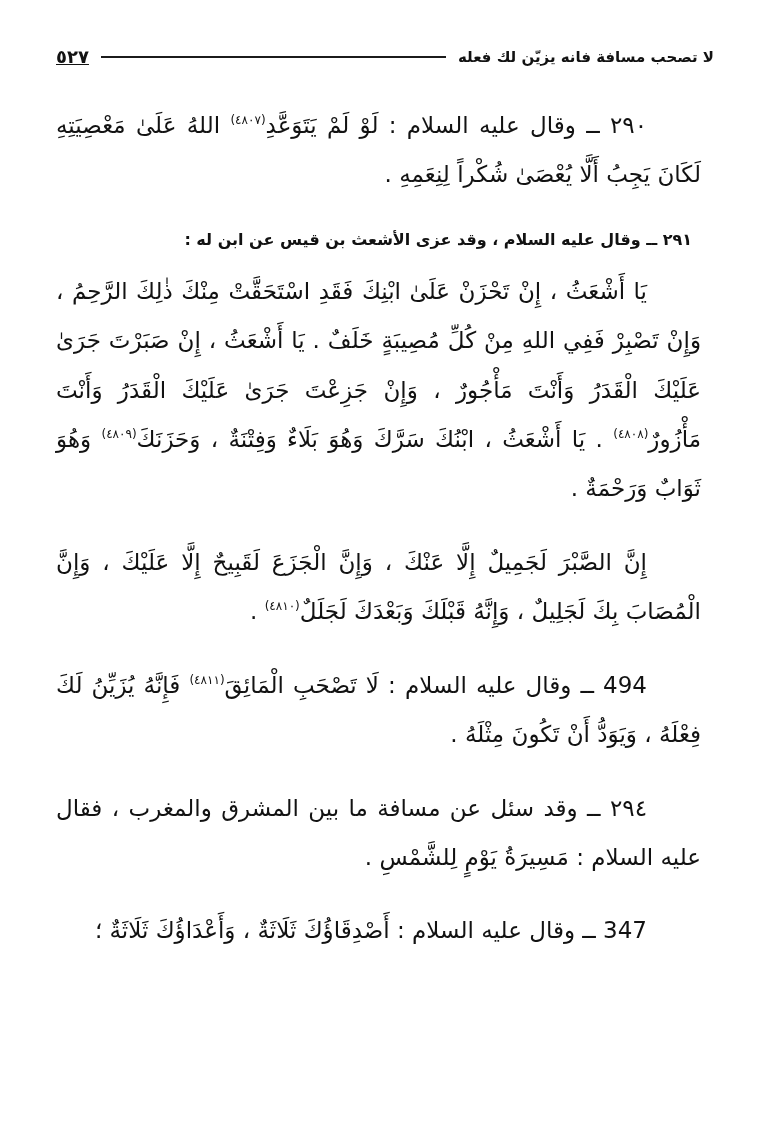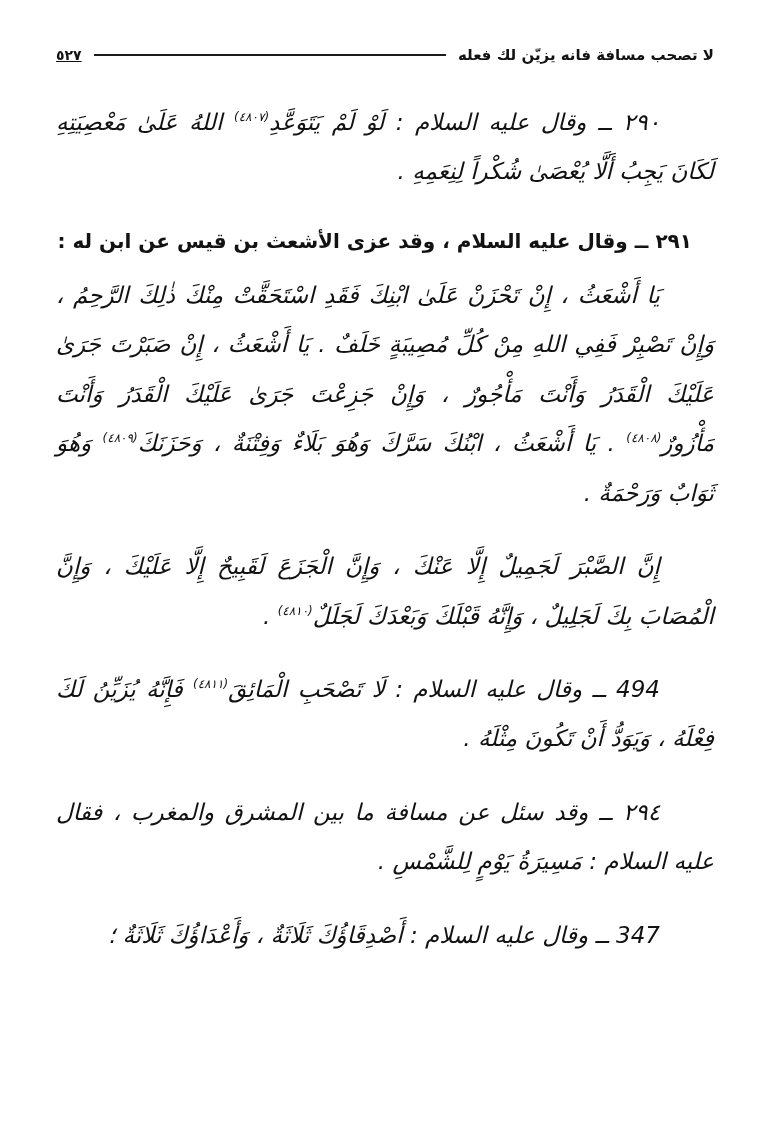--- a/index.html
+++ b/index.html
@@ -29,35 +29,34 @@
     font-size: 15px;
     white-space: nowrap;
   }
   .rule {
     flex: 1;
     height: 0;
     border-top: 2px solid #1b1b1b;
     margin: 0 12px;
   }
   .page-number {
-    font-size: 14px;
+    font-size: 18px;
     white-space: nowrap;
     letter-spacing: 1px;
     text-decoration: underline;
   }
   .saying {
     font-size: 23px;
     line-height: 2.15;
     text-align: justify;
     text-indent: 54px;
-    margin: 0 0 24px 0;
-    font-style: italic;
+    margin: 0 13px 24px 0;
   }
   .heading {
-    font-size: 20px;
+    font-size: 16px;
     font-weight: 700;
     line-height: 1.8;
     text-indent: 22px;
     text-align: justify;
     margin: 26px 0 12px 0;
   }
   .fn {
     font-size: 12px;
     font-weight: 400;
     line-height: 0;

